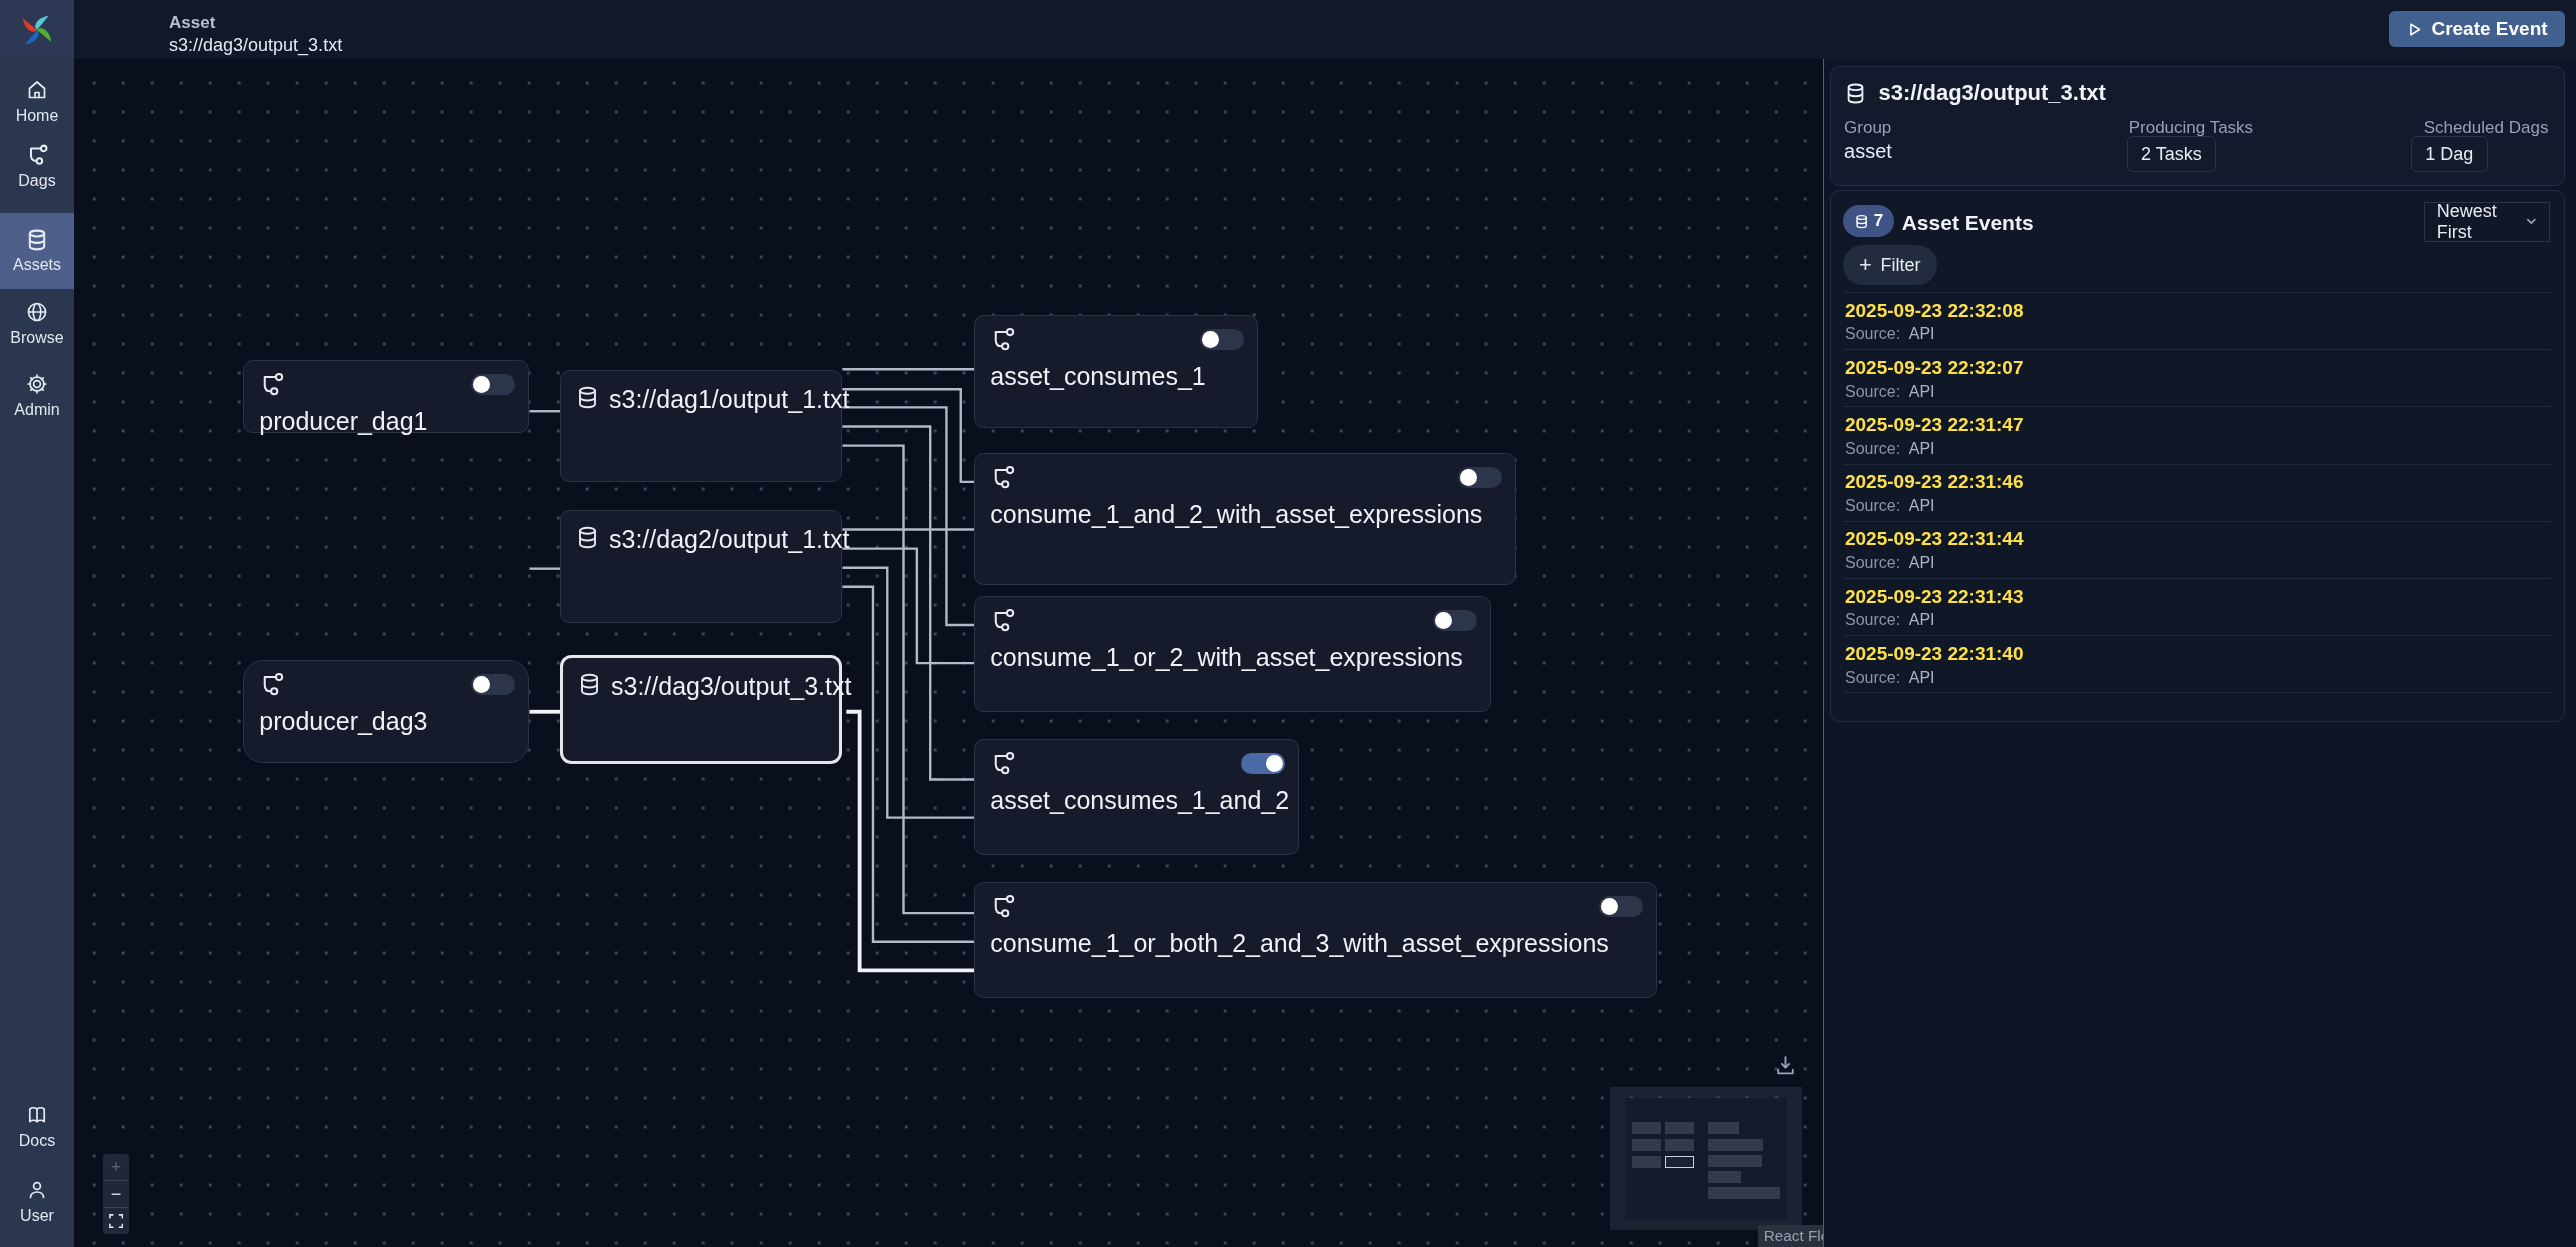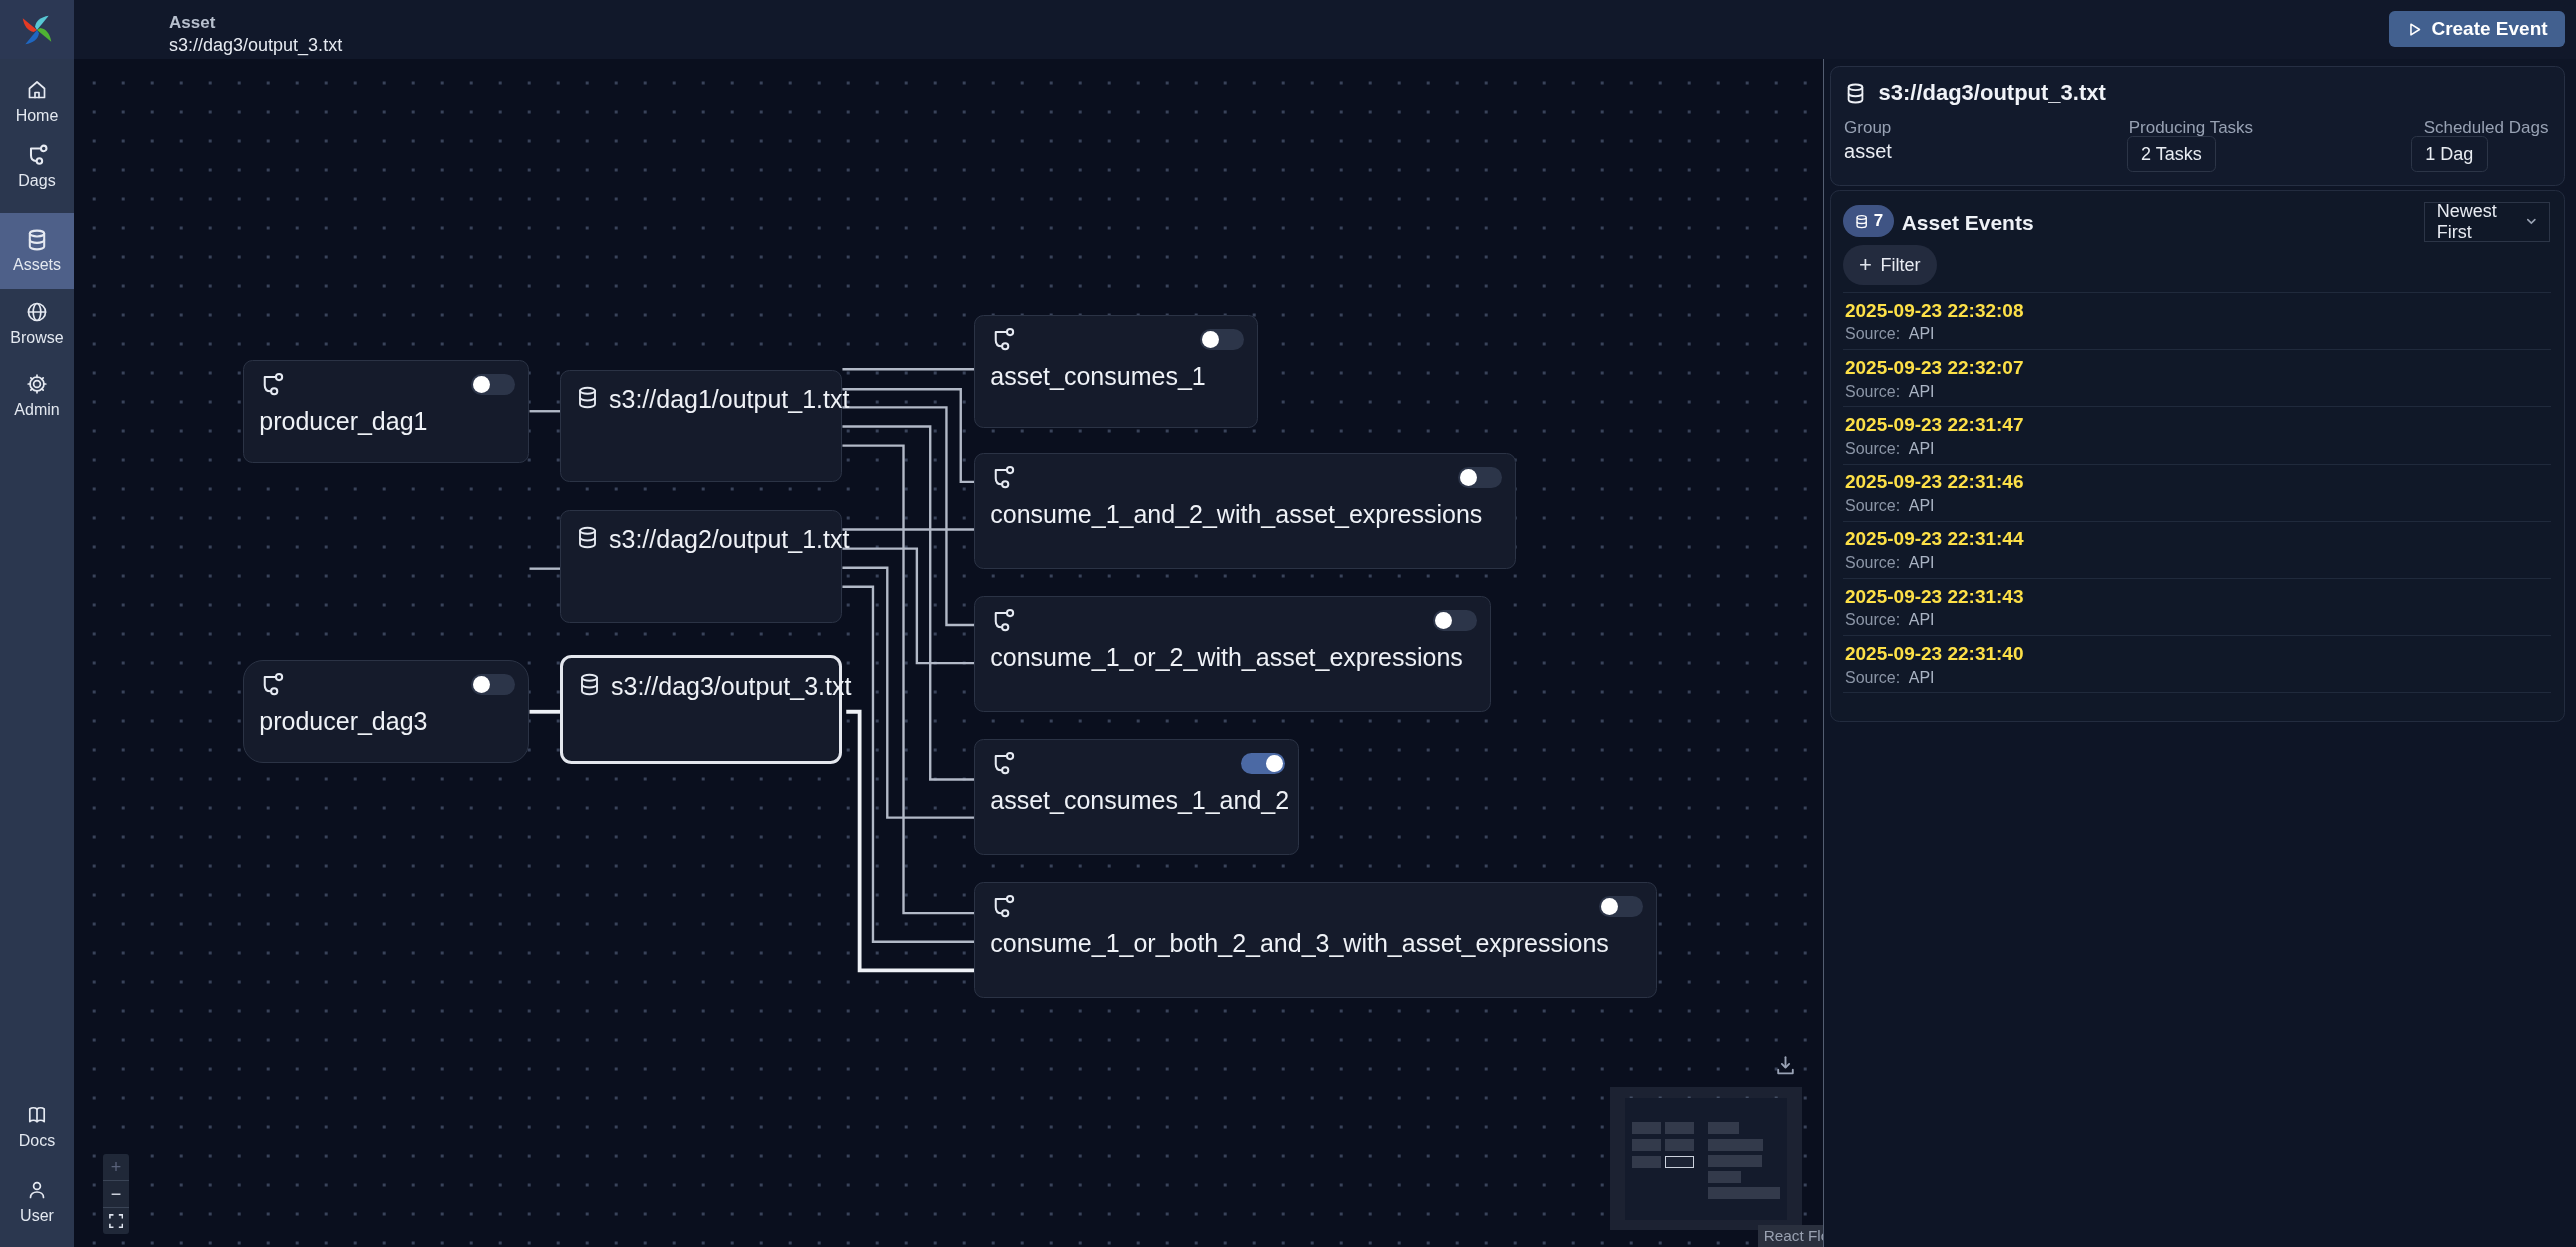--- a/index.html
+++ b/index.html
@@ -203,21 +203,21 @@
     <path d="M883 427 H992 V655 H1021"></path>
     <path d="M883 447 H975 V817 H1021"></path>
     <path d="M883 467 H947 V957 H1021"></path>
     <path d="M883 555 H1021"></path>
     <path d="M883 575 H961 V695 H1021"></path>
     <path d="M883 595 H930 V857 H1021"></path>
     <path d="M883 615 H915 V987 H1021"></path>
     <path class="hl" d="M887 746 H901 V1017 H1021"></path>
   </svg>
 
-  <div class="node" style="left:243px;top:360px;width:286px;height:103px;">
+  <div class="node" style="left:243px;top:360px;width:286px;height:73px;">
     <svg class="node-icon" viewBox="0 0 20 20">
         <path d="M13,4.5 H5 V10.5 Q5,15 9.3,15"></path>
         <circle cx="15.6" cy="4.5" r="2.3"></circle>
         <circle cx="12" cy="15" r="2.3"></circle>
       </svg>
     <div class="toggle">
         <div class="knob"></div>
       </div>
     <div class="node-label">producer_dag1</div>
   </div>
@@ -267,21 +267,21 @@
         <path d="M13,4.5 H5 V10.5 Q5,15 9.3,15"></path>
         <circle cx="15.6" cy="4.5" r="2.3"></circle>
         <circle cx="12" cy="15" r="2.3"></circle>
       </svg>
     <div class="toggle">
         <div class="knob"></div>
       </div>
     <div class="node-label">asset_consumes_1</div>
   </div>
 
-  <div class="node" style="left:974px;top:453px;width:542px;height:116px;">
+  <div class="node" style="left:974px;top:453px;width:542px;height:132px;">
     <svg class="node-icon" viewBox="0 0 20 20">
         <path d="M13,4.5 H5 V10.5 Q5,15 9.3,15"></path>
         <circle cx="15.6" cy="4.5" r="2.3"></circle>
         <circle cx="12" cy="15" r="2.3"></circle>
       </svg>
     <div class="toggle">
         <div class="knob"></div>
       </div>
     <div class="node-label">consume_1_and_2_with_asset_expressions</div>
   </div>

